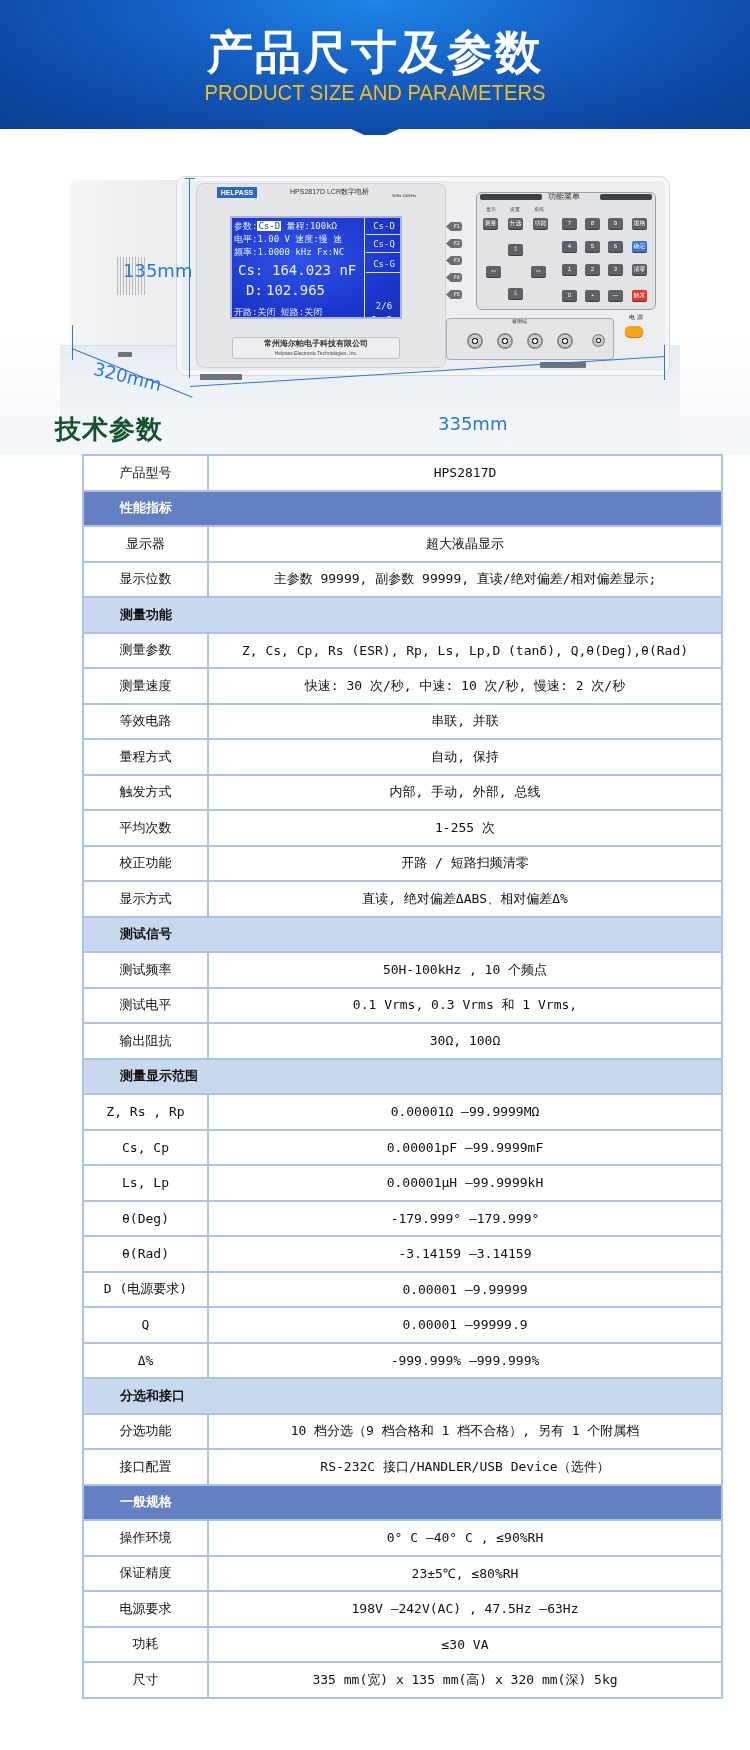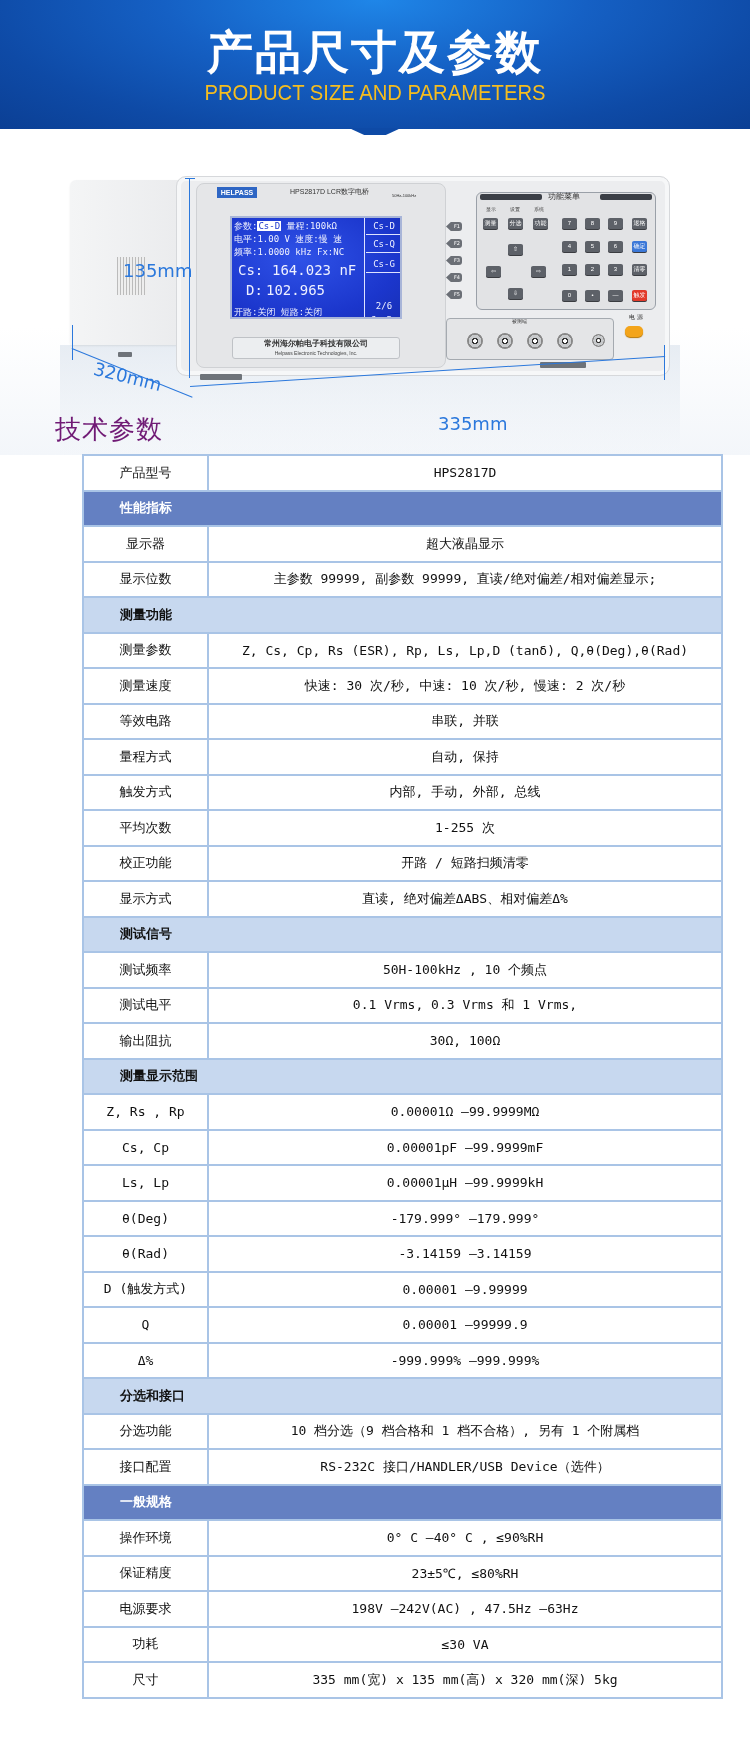--- a/index.html
+++ b/index.html
@@ -66,21 +66,21 @@
   .bnc { position: absolute; top: 333px; width: 16px; height: 16px; border-radius: 50%;
     background: radial-gradient(circle, #fff 0 15%, #333 16% 30%, #c8cacc 31% 55%, #888 56% 70%, #d8d9da 71%); }
   .power-label { position: absolute; left: 629px; top: 313px; font-size: 6px; color: #333; }
   .power-btn { position: absolute; left: 625px; top: 326px; width: 18px; height: 11px; border-radius: 5px; background: #f3a41a; box-shadow: 0 1px 1px #b77600; }
   .foot { position: absolute; height: 6px; background: #6e7379; border-radius: 1px; }
 
   .dim-line { position: absolute; background: #2b78dc; }
   .dim-label { position: absolute; color: #2b78dc; font-size: 18px; font-family: "DejaVu Sans", sans-serif; }
 
   
-  .section-heading { position: absolute; left: 55px; top: 412px; font-size: 26px; color: #701a75; font-weight: normal; letter-spacing: 1px; }
+  .section-heading { position: absolute; left: 55px; top: 412px; font-size: 26px; color: #14532d; font-weight: bold; letter-spacing: 1px; }
 
   
   .spec-table { position: absolute; left: 54px; top: 454px; width: 641px; border-collapse: collapse; table-layout: fixed; margin-left: 28px; }
   .spec-table td { border: 2px solid #a9c4e6; height: 35.5px; font-size: 13px; color: #111;
     font-family: "DejaVu Sans Mono", monospace; vertical-align: middle; }
   .spec-table td.label { width: 125px; text-align: center; }
   .spec-table td.value { text-align: center; }
   .spec-table tr.cat-dark td { background: #6480c2; color: #ffffff; font-weight: bold; text-align: left; padding-left: 36px; }
   .spec-table tr.cat-light td { background: #c7d8ef; color: #111; font-weight: bold; text-align: left; padding-left: 36px; }
   .spec-table tr.data td { background: rgba(255,255,255,0.92); }
@@ -282,21 +282,21 @@
       </tr>
       <tr class="data">
         <td class="label">θ(Deg)</td>
         <td class="value">-179.999°  —179.999°</td>
       </tr>
       <tr class="data">
         <td class="label">θ(Rad)</td>
         <td class="value">-3.14159 —3.14159</td>
       </tr>
       <tr class="data">
-        <td class="label">D (触发方式)</td>
+        <td class="label">D (电源要求)</td>
         <td class="value">0.00001 —9.99999</td>
       </tr>
       <tr class="data">
         <td class="label">Q</td>
         <td class="value">0.00001 —99999.9</td>
       </tr>
       <tr class="data">
         <td class="label">Δ%</td>
         <td class="value">-999.999% —999.999%</td>
       </tr>

